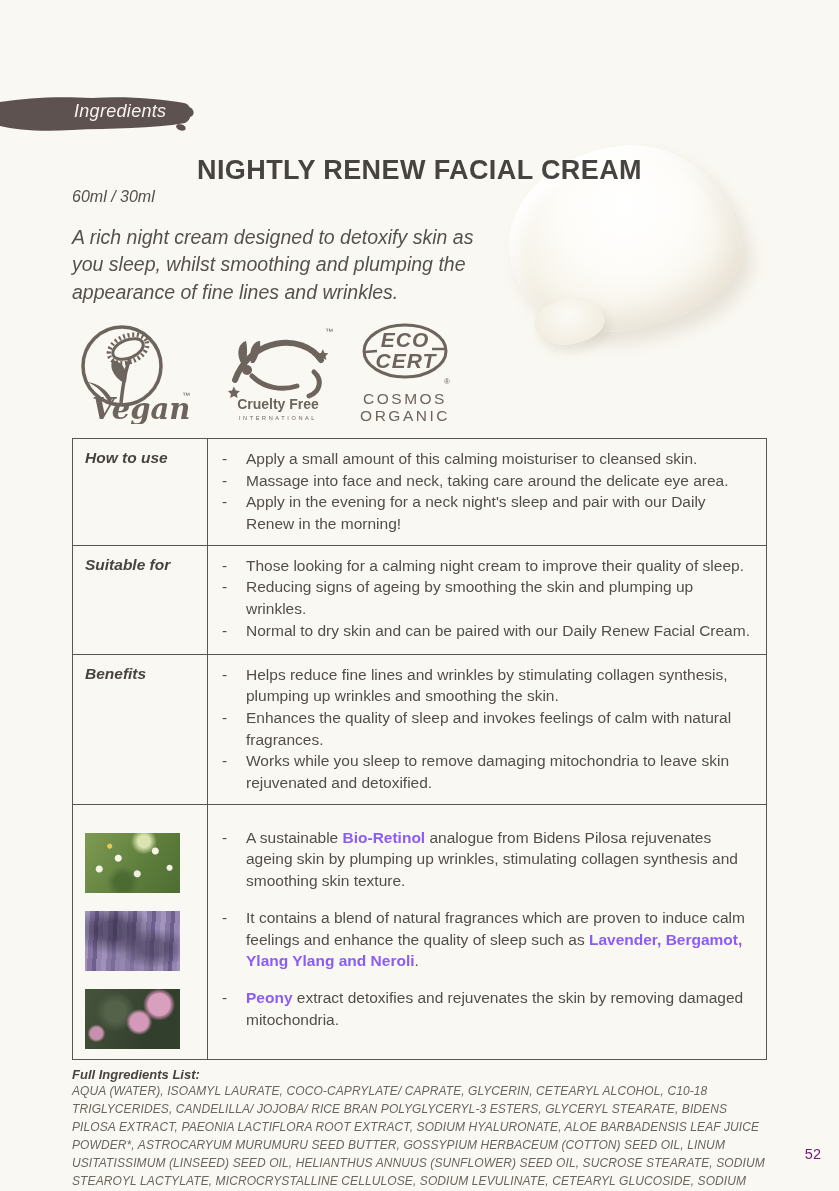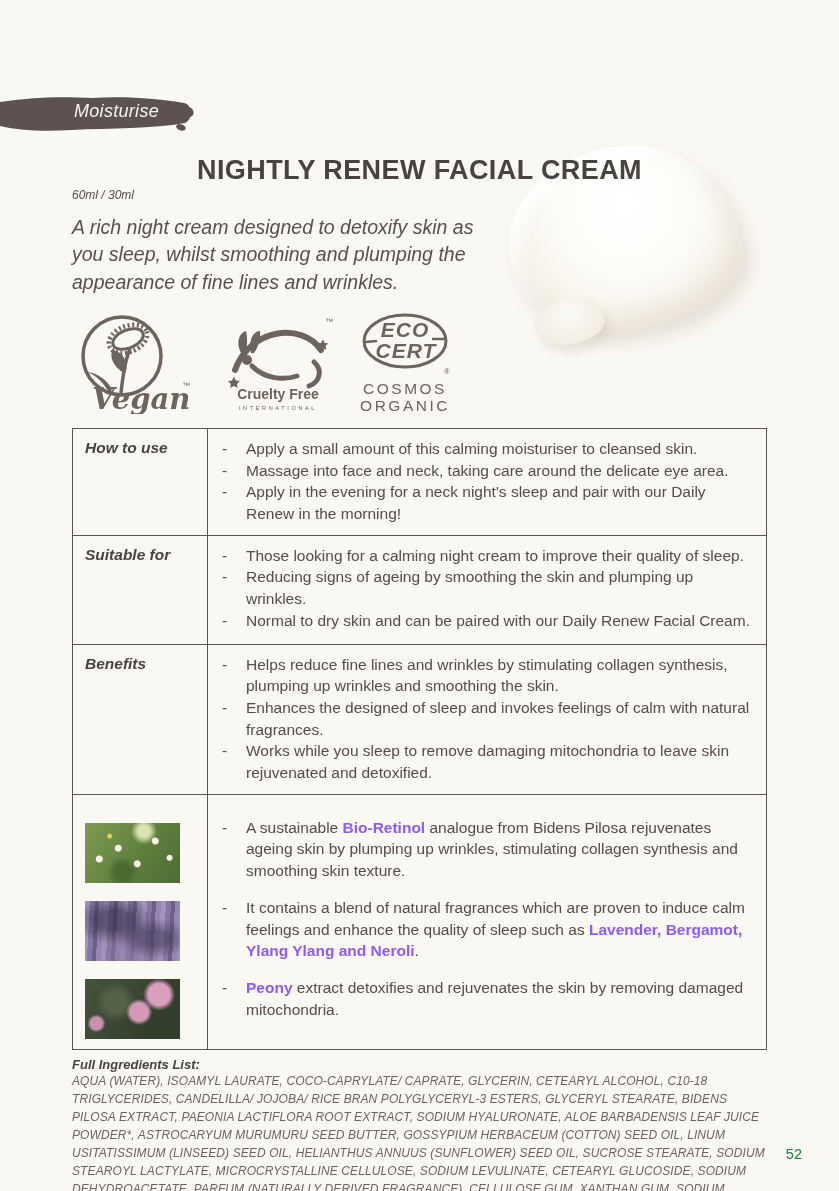--- a/index.html
+++ b/index.html
@@ -20,23 +20,23 @@
     color:#f7f4ed;
   }
   
   .content { position:absolute; left:72px; top:0; width:695px; }
   .title {
     margin-top:155px;
     font-size:27px; font-weight:bold; letter-spacing:.4px;
     color:#474340;
     text-align:center;
   }
-  .sizes { font-style:italic; font-size:12px; color:#55504b; margin-top:2px; }
+  .sizes { font-style:italic; font-size:16px; color:#55504b; margin-top:2px; }
   .description {
-    margin-top:12px; max-width:420px;
+    margin-top:18px; max-width:420px;
     font-style:italic; font-size:19.5px; line-height:1.4;
     color:#56514d;
   }
   
   .cream-smear {
     position:absolute; left:508px; top:146px; width:232px; height:184px;
     transform:rotate(-6deg);
     background:radial-gradient(ellipse at 52% 32%, #ffffff 0%, #fdfcf8 38%, #f5f1e6 72%, #ede8da 100%);
     border-radius:53% 47% 57% 43% / 52% 62% 38% 48%;
     box-shadow:8px 12px 16px rgba(185,175,155,.30),
@@ -110,36 +110,36 @@
   }
   
   .full-ingredients { margin-top:7px; }
   .fi-heading { font-size:13px; font-weight:bold; font-style:italic; color:#474340; }
   .fi-text, .fi-footnote {
     font-size:12px; font-style:italic; line-height:1.5;
     color:#6b655f; letter-spacing:.1px;
   }
   
   .page-number {
-    position:absolute; right:37px; bottom:29px;
-    font-size:14.5px; color:#15803d;
+    position:absolute; right:18px; bottom:29px;
+    font-size:14.5px; color:#701a75;
   }
 </style>
 </head>
 <body>
 
 <div class="badge">
   <svg width="200" height="40" viewBox="0 0 200 40">
     <path fill="#5d5250" d="M0,7 C28,3 55,1 92,3 C128,1 160,4 184,8
       C191,10 190,14 187,16 C192,19 191,25 185,28
       C152,34 112,33 72,35 C42,37 16,35 0,31 Z"></path>
     <path fill="#5d5250" d="M186,11 C192,12 195,16 193,20 C190,24 184,23 183,18 Z"></path>
     <path fill="#5d5250" d="M178,29 C184,29 187,32 185,35 C181,37 176,34 176,31 Z"></path>
   </svg>
-  <span class="badge-label">Moisturise</span>
+  <span class="badge-label">Ingredients</span>
 </div>
 
 <div class="cream-smear"></div>
 
 <div class="content">
 
   <h1 class="title">NIGHTLY RENEW FACIAL CREAM</h1>
   <div class="sizes">60ml / 30ml</div>
   <p class="description">A rich night cream designed to detoxify skin as you sleep, whilst smoothing and plumping the appearance of fine lines and wrinkles.</p>
 
@@ -225,21 +225,21 @@
         <div class="tlabel">
           <div class="tlabel-text">Benefits</div>
         </div>
         <div class="tcontent">
           <div class="bullet">
             <div class="dash">-</div>
             <div class="btext">Helps reduce fine lines and wrinkles by stimulating collagen synthesis, plumping up wrinkles and smoothing the skin.</div>
           </div>
           <div class="bullet">
             <div class="dash">-</div>
-            <div class="btext">Enhances the designed of sleep and invokes feelings of calm with natural fragrances.</div>
+            <div class="btext">Enhances the quality of sleep and invokes feelings of calm with natural fragrances.</div>
           </div>
           <div class="bullet">
             <div class="dash">-</div>
             <div class="btext">Works while you sleep to remove damaging mitochondria to leave skin rejuvenated and detoxified.</div>
           </div>
         </div>
       </div>
       <div class="trow spaced">
         <div class="tlabel">
           <div class="photos">

